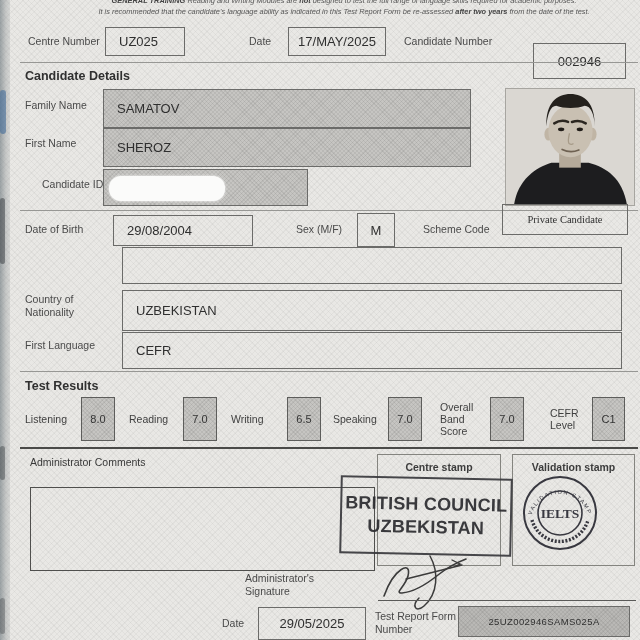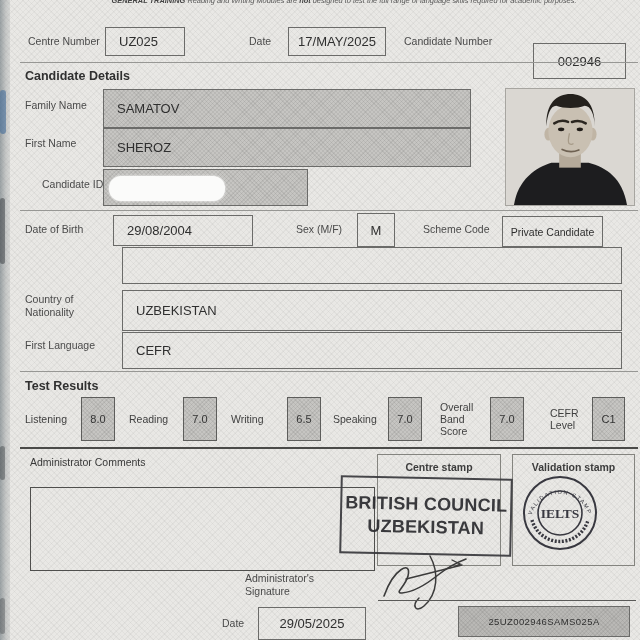--- a/index.html
+++ b/index.html
@@ -67,20 +67,21 @@
 <div class="page">
 
   <div class="edge-strip"></div>
   <div class="smudge" style="left:0;top:90px;width:6px;height:44px;background:rgba(55,100,150,.55);"></div>
   <div class="smudge" style="left:0;top:198px;width:5px;height:66px;background:rgba(40,44,48,.45);"></div>
   <div class="smudge" style="left:0;top:446px;width:5px;height:34px;background:rgba(40,44,48,.38);"></div>
   <div class="smudge" style="left:0;top:598px;width:5px;height:36px;background:rgba(40,44,48,.30);"></div>
 
   <div class="notice">
     <div><b>GENERAL TRAINING</b><span> Reading and Writing Modules are </span><b>not</b><span> designed to test the full range of language skills required for academic purposes.</span></div>
+    <div><span>It is recommended that the candidate's language ability as indicated in this Test Report Form be re-assessed </span><b>after two years</b><span> from the date of the test.</span></div>
   </div>
 
   <span class="lbl" style="left:28px;top:35px;">Centre Number</span>
   <div class="box padded" style="left:105px;top:27px;width:80px;height:29px;">UZ025</div>
   <span class="lbl" style="left:249px;top:35px;">Date</span>
   <div class="box centered" style="left:288px;top:27px;width:98px;height:29px;">17/MAY/2025</div>
   <span class="lbl" style="left:404px;top:35px;width:120px;">Candidate Number</span>
   <div class="box centered" style="left:533px;top:43px;width:93px;height:36px;text-align:center;">002946</div>
 
   <div class="rule" style="top:62px;"></div>
@@ -118,21 +119,21 @@
 
   <div class="rule" style="top:210px;"></div>
 
   <span class="lbl" style="left:25px;top:223px;">Date of Birth</span>
   <div class="box padded" style="left:113px;top:215px;width:140px;height:31px;">29/08/2004</div>
 
   <span class="lbl" style="left:296px;top:223px;">Sex (M/F)</span>
   <div class="box centered" style="left:357px;top:213px;width:38px;height:34px;">M</div>
 
   <span class="lbl" style="left:423px;top:223px;">Scheme Code</span>
-  <div class="box centered" style="left:502px;top:216px;width:101px;height:31px;font-size:10.5px;">Private Candidate</div>
+  <div class="box centered" style="left:502px;top:204px;width:126px;height:31px;font-size:10.5px;font-family:Liberation Serif, serif;">Private Candidate</div>
 
   <div class="box padded" style="left:122px;top:247px;width:500px;height:37px;"></div>
 
   <span class="lbl" style="left:25px;top:293px;width:80px;">Country of Nationality</span>
   <div class="box padded" style="left:122px;top:290px;width:500px;height:41px;">UZBEKISTAN</div>
 
   <span class="lbl" style="left:25px;top:339px;">First Language</span>
   <div class="box padded" style="left:122px;top:332px;width:500px;height:37px;">CEFR</div>
 
   <div class="rule" style="top:371px;"></div>
@@ -192,15 +193,16 @@
   <svg style="position:absolute;left:378px;top:548px;" width="112" height="64" viewBox="0 0 112 64">
     <path d="M6,48 C16,20 34,12 30,28 C27,39 16,45 24,45 C36,44 50,35 60,27 C70,19 80,14 88,11" fill="none" stroke="#3b3b3b" stroke-width="1.6" stroke-linecap="round"></path>
     <path d="M52,8 C61,24 60,46 46,58 C38,65 33,58 41,50" fill="none" stroke="#3b3b3b" stroke-width="1.5" stroke-linecap="round"></path>
     <path d="M28,31 L84,17 M74,12 l8,4 -9,4" fill="none" stroke="#3b3b3b" stroke-width="1.3" stroke-linecap="round"></path>
   </svg>
   <div class="sig-line"></div>
 
   <span class="lbl" style="left:222px;top:617px;">Date</span>
   <div class="box centered" style="left:258px;top:607px;width:108px;height:33px;">29/05/2025</div>
 
+  <span class="lbl" style="left:375px;top:610px;width:90px;">Test Report Form Number</span>
   <div class="box centered shaded trf-box" style="left:458px;top:606px;width:172px;height:31px;">25UZ002946SAMS025A</div>
 
 </div>
 
 </body></html>

